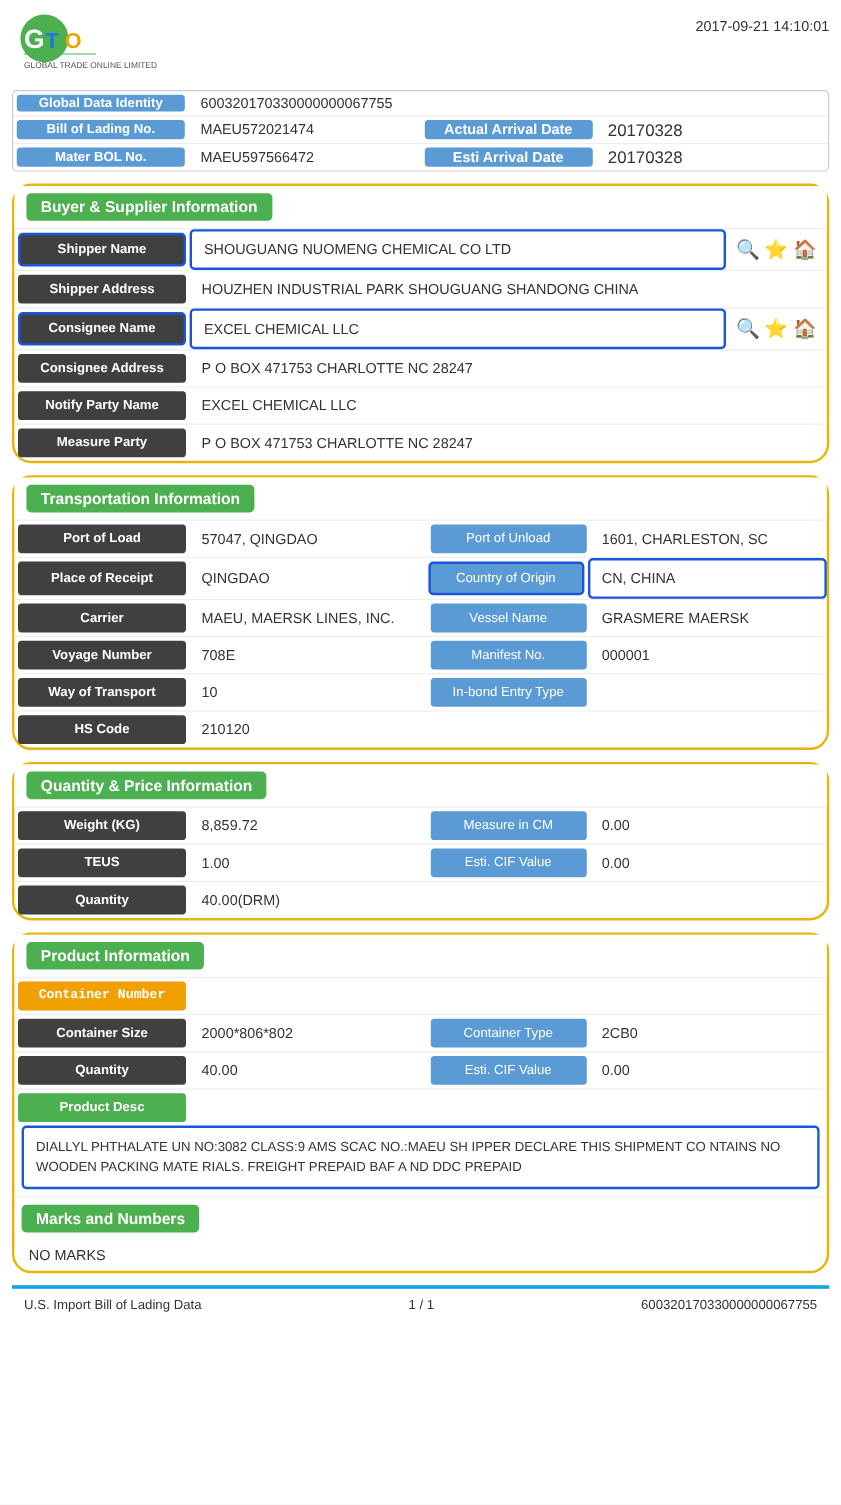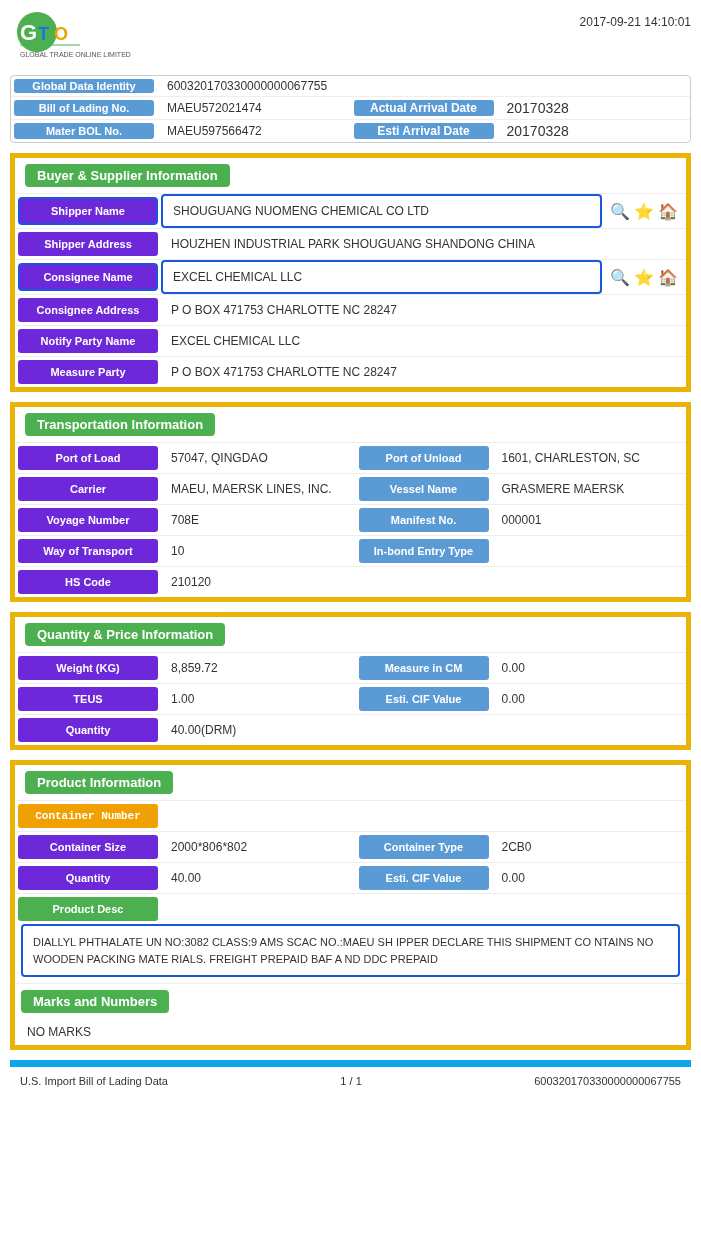--- a/index.html
+++ b/index.html
@@ -74,22 +74,22 @@
       text-align: center;
       font-size: 12px;
     }
     .top-info-cell.value2 {
       flex: 1;
       font-size: 14px;
       padding-left: 10px;
     }
     
     .section {
-      border: 5px solid #eab308;
-      border-radius: 0;
+      border: 2px solid #eab308;
+      border-radius: 16px;
       margin-bottom: 10px;
       background: #fff;
     }
     .section-header {
       background: #fff;
       padding: 6px 10px;
     }
     .section-title {
       display: inline-block;
       background: #4caf50;
@@ -99,21 +99,21 @@
       border-radius: 4px;
       font-size: 13px;
     }
     
     .field-row {
       display: flex;
       border-top: 1px solid #eee;
       align-items: stretch;
     }
     .field-label {
-      background: #6d28d9;
+      background: #404040;
       color: #fff;
       font-weight: bold;
       width: 140px;
       min-width: 140px;
       padding: 6px 16px;
       text-align: center;
       font-size: 11px;
       display: flex;
       align-items: center;
       justify-content: center;
@@ -123,21 +123,21 @@
     .field-value {
       flex: 1;
       padding: 6px 10px;
       font-size: 12px;
       display: flex;
       align-items: center;
     }
     .field-label2 {
       background: #5b9bd5;
       color: #fff;
-      font-weight: bold;
+      font-weight: normal;
       width: 130px;
       min-width: 130px;
       padding: 6px 8px;
       text-align: center;
       font-size: 11px;
       display: flex;
       align-items: center;
       justify-content: center;
       margin: 3px;
       border-radius: 3px;
@@ -214,21 +214,21 @@
       font-size: 13px;
       display: inline-block;
       margin: 6px;
     }
     .marks-value {
       padding: 6px 12px;
       font-size: 12px;
     }
     
     .footer {
-      border-top: 7px solid #0ea5e9;
+      border-top: 3px solid #0ea5e9;
       display: flex;
       justify-content: space-between;
       align-items: center;
       padding: 8px 10px;
       background: #fff;
       font-size: 11px;
       color: #333;
       margin-top: 4px;
     }
     
@@ -335,20 +335,26 @@
       <span class="section-title">Transportation Information</span>
     </div>
 
     <div class="field-row">
       <div class="field-label">Port of Load</div>
       <div class="field-value" style="flex:1">57047, QINGDAO</div>
       <div class="field-label2">Port of Unload</div>
       <div class="field-value2">1601, CHARLESTON, SC</div>
     </div>
 
+    <div class="field-row">
+      <div class="field-label">Place of Receipt</div>
+      <div class="field-value" style="flex:1">QINGDAO</div>
+      <div class="field-label2 highlight-blue">Country of Origin</div>
+      <div class="field-value2 highlight-blue">CN, CHINA</div>
+    </div>
 
     <div class="field-row">
       <div class="field-label">Carrier</div>
       <div class="field-value" style="flex:1">MAEU, MAERSK LINES, INC.</div>
       <div class="field-label2">Vessel Name</div>
       <div class="field-value2">GRASMERE MAERSK</div>
     </div>
 
     <div class="field-row">
       <div class="field-label">Voyage Number</div>

